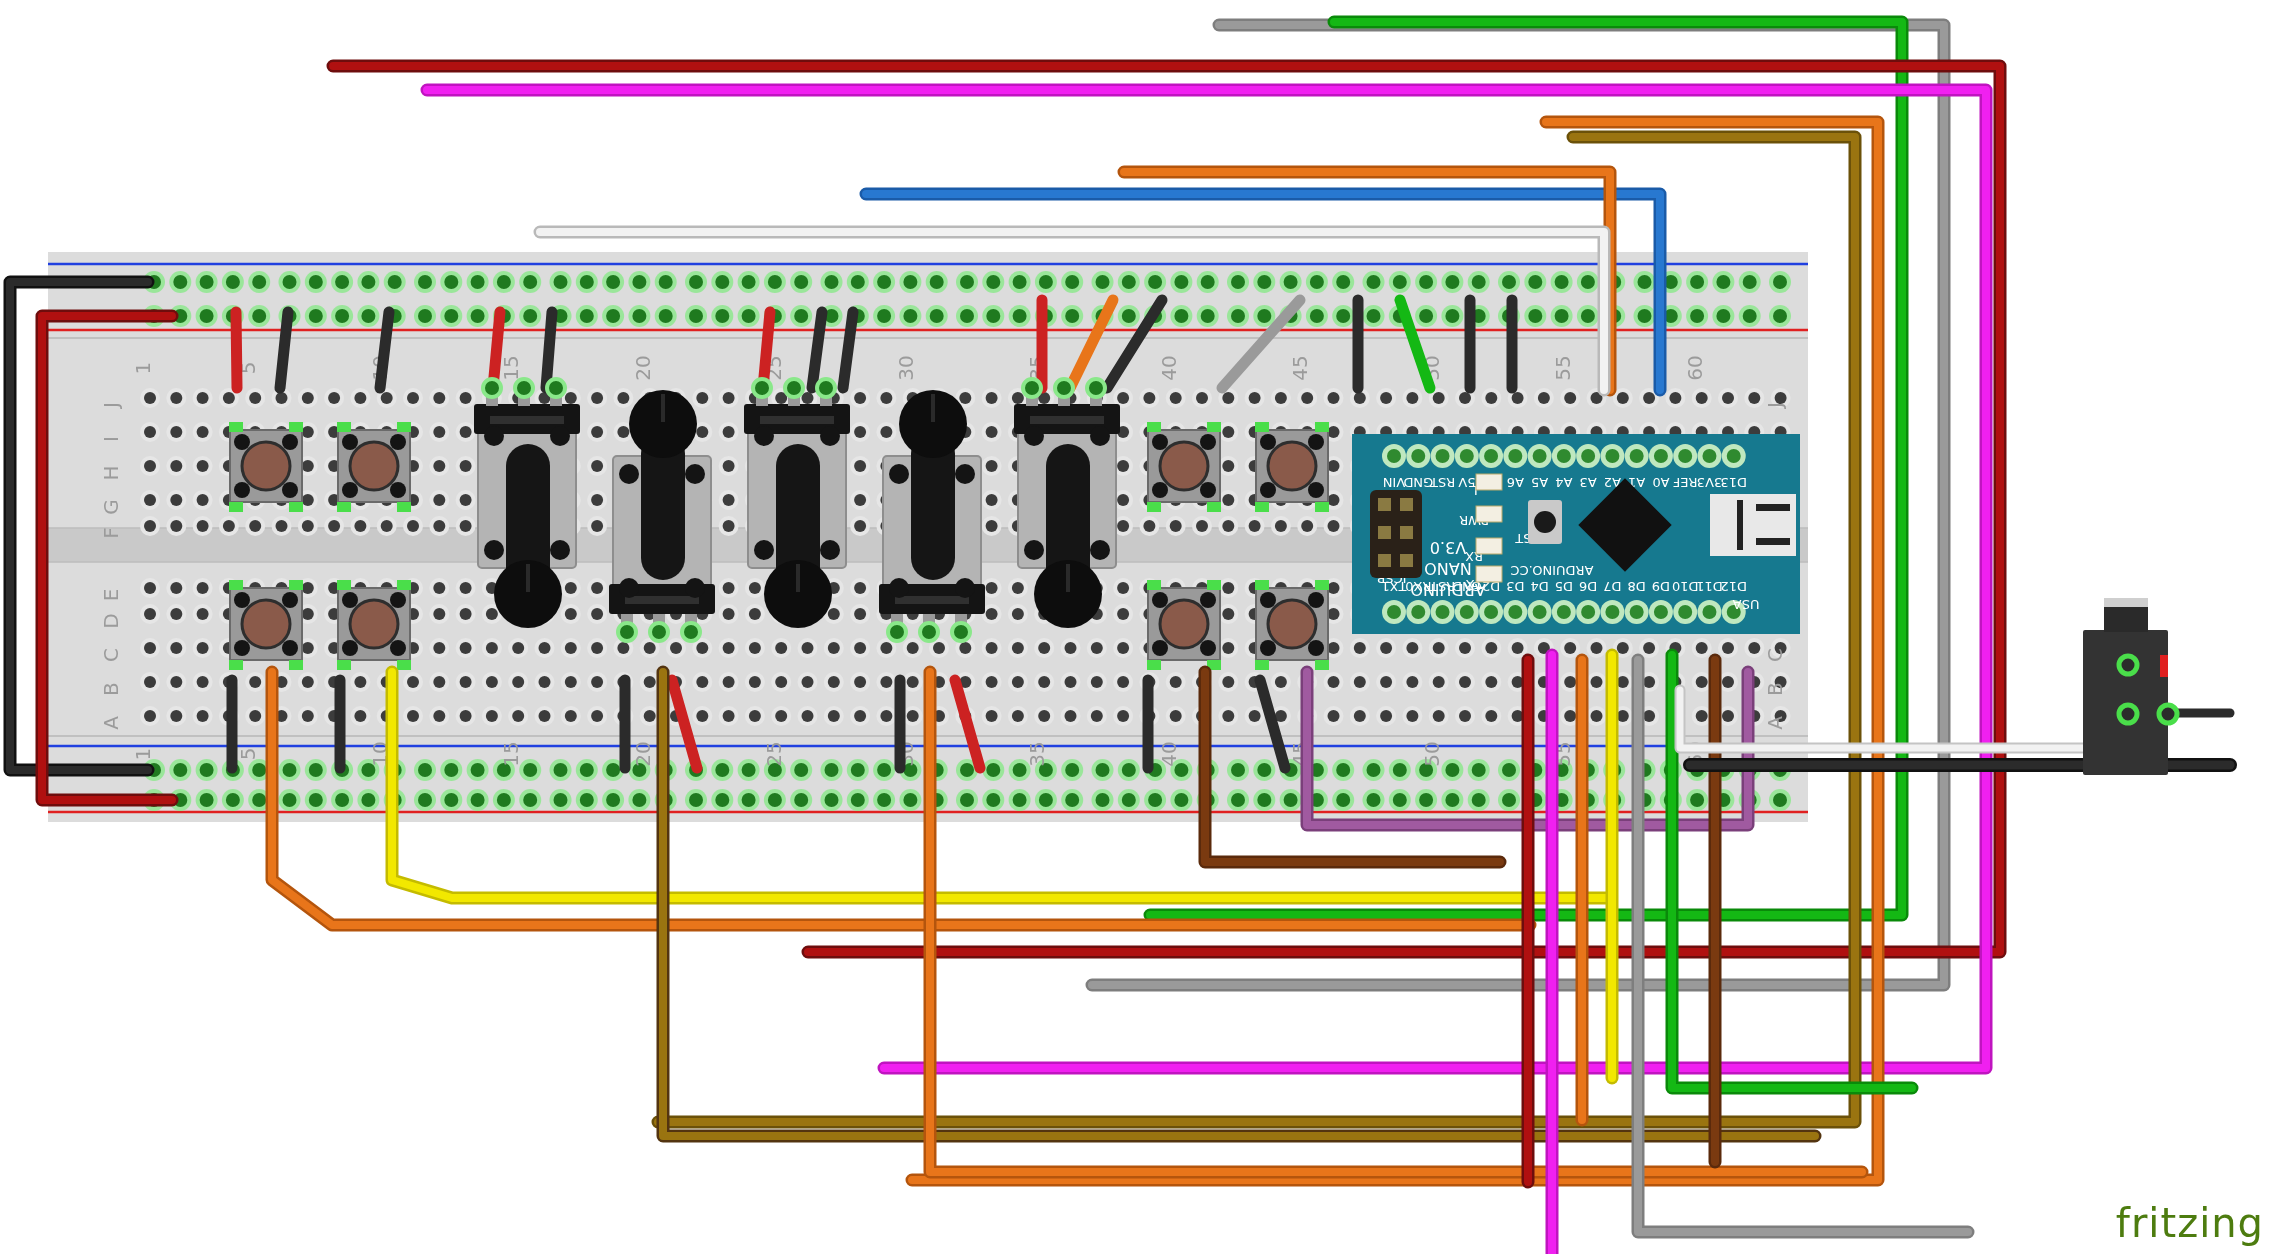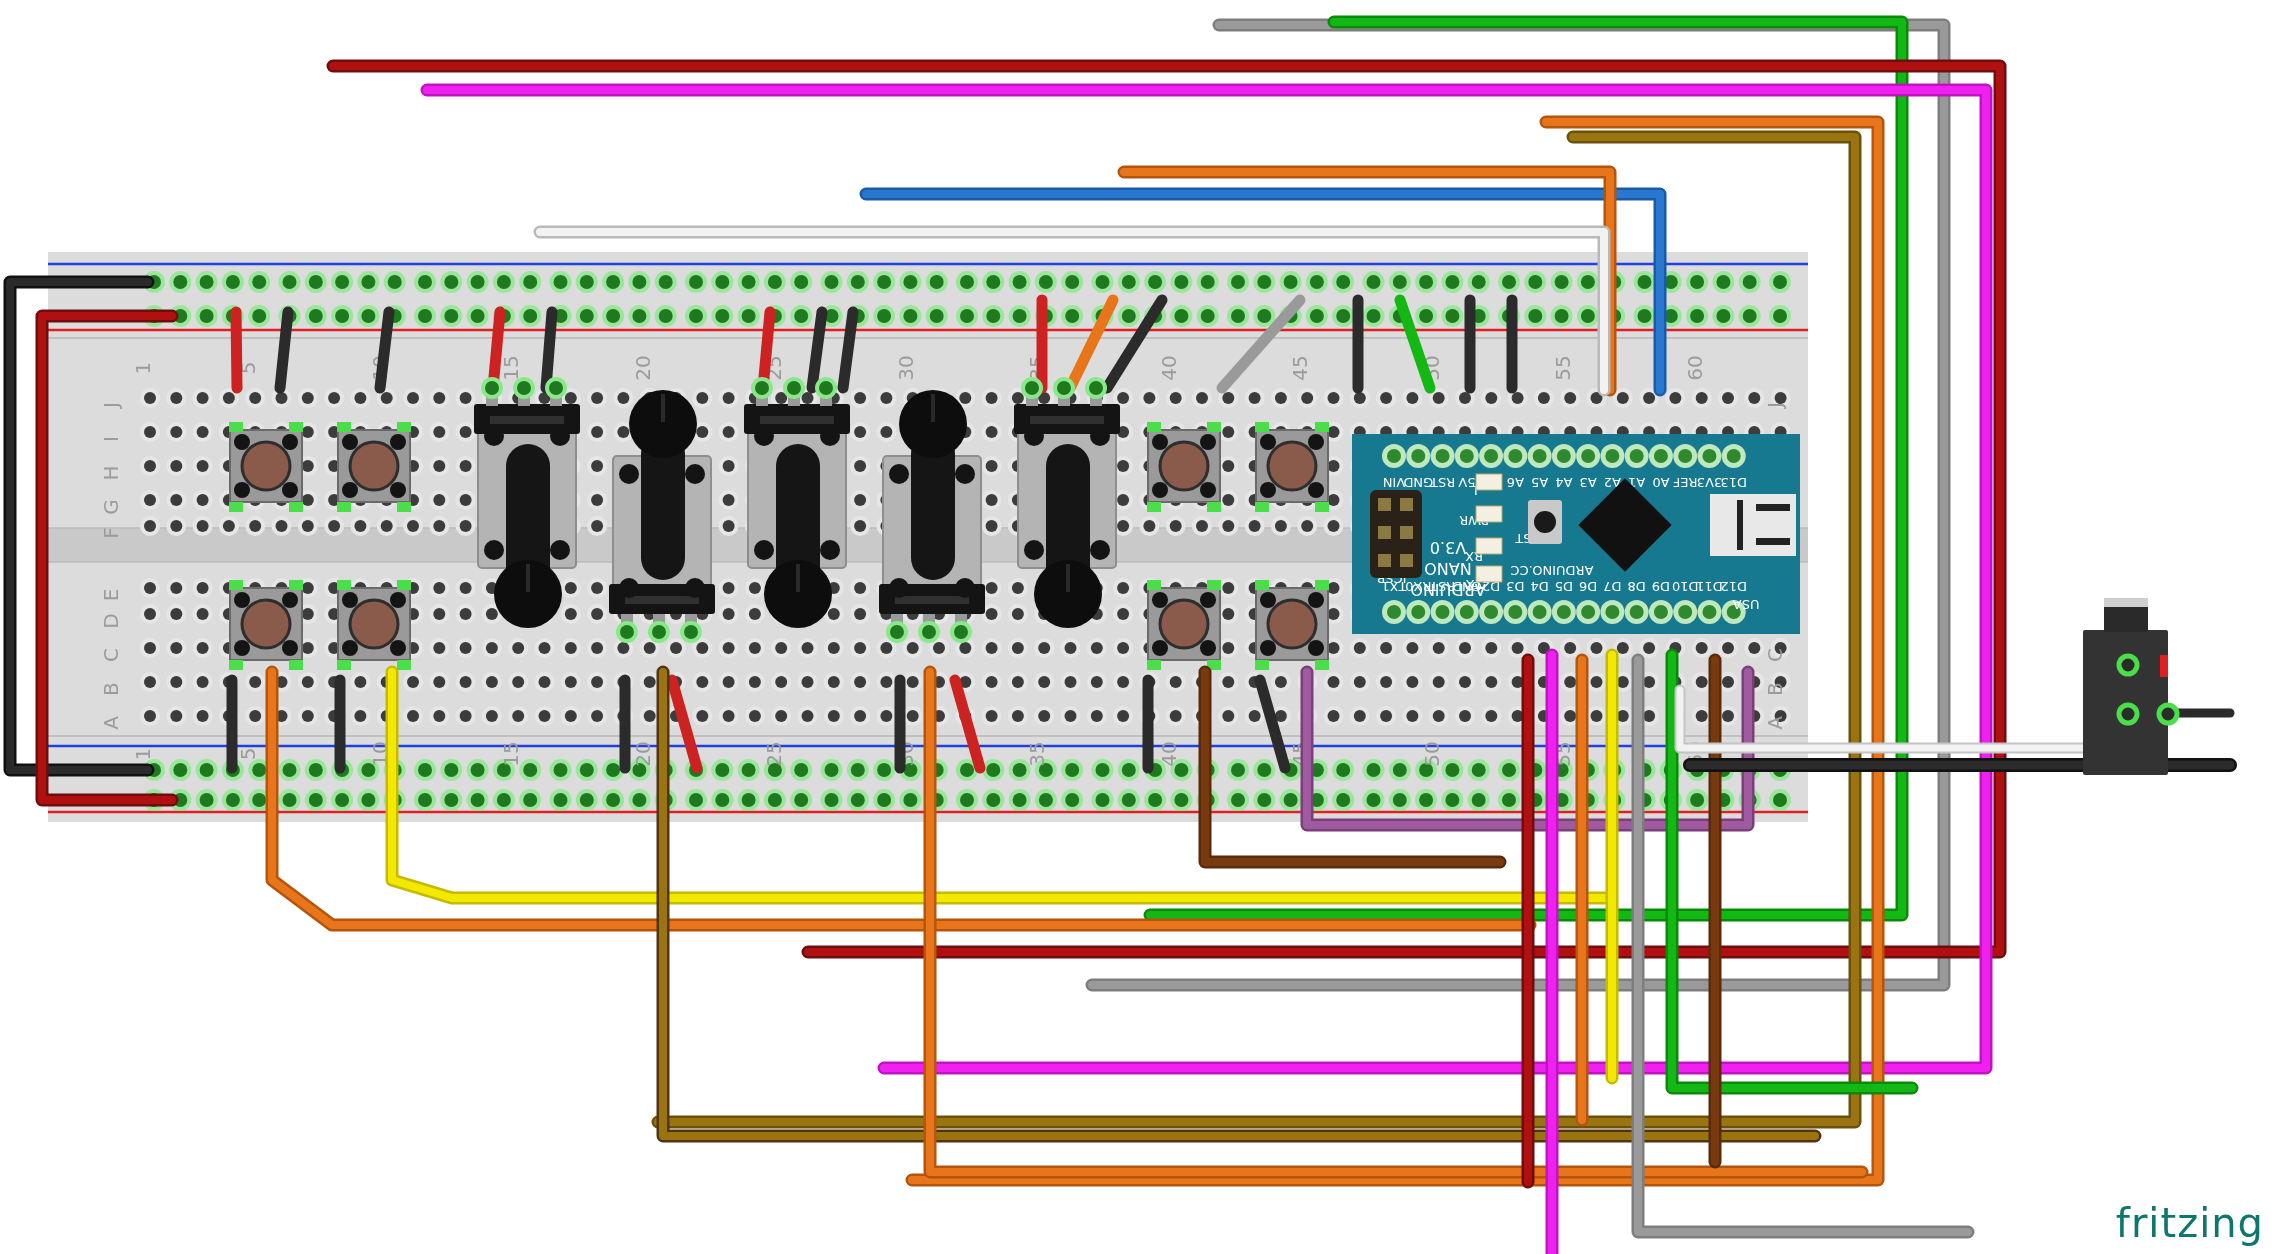--- a/index.html
+++ b/index.html
@@ -3,21 +3,21 @@
 <meta charset="utf-8">
 <title>Fritzing Breadboard View</title>
 <style>
   html,body{margin:0;padding:0;background:#ffffff;}
   body{font-family:"DejaVu Sans", sans-serif;}
   #stage{position:relative;width:2286px;height:1254px;background:#ffffff;overflow:hidden;}
   svg{display:block;}
   .bb-label{font-family:"DejaVu Sans",sans-serif;fill:#9b9b9b;font-size:20px;}
   .nano-txt{font-family:"DejaVu Sans",sans-serif;fill:#ffffff;}
   #fritzing-logo{position:absolute;right:22px;bottom:8px;font-family:"DejaVu Sans",sans-serif;
-      font-size:40px;color:#0f766e;letter-spacing:1px;}
+      font-size:40px;color:#4d7c0f;letter-spacing:1px;}
 </style>
 </head>
 <body>
 
 <div id="stage">
 
 <svg id="sketch" width="2286" height="1254" viewBox="0 0 2286 1254" xmlns="http://www.w3.org/2000/svg">
 
   <defs>
 

